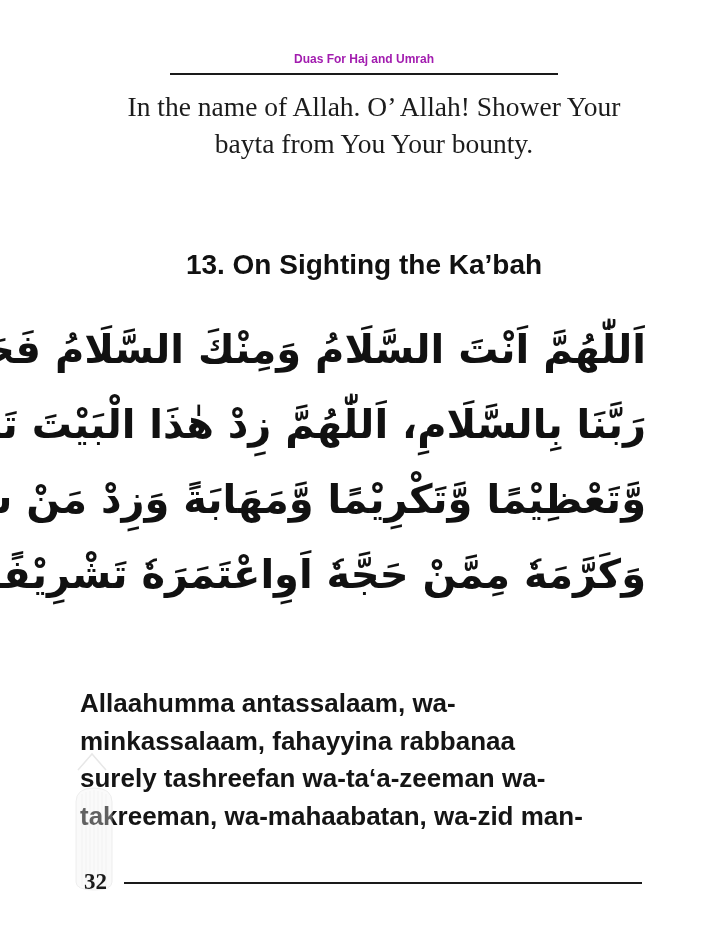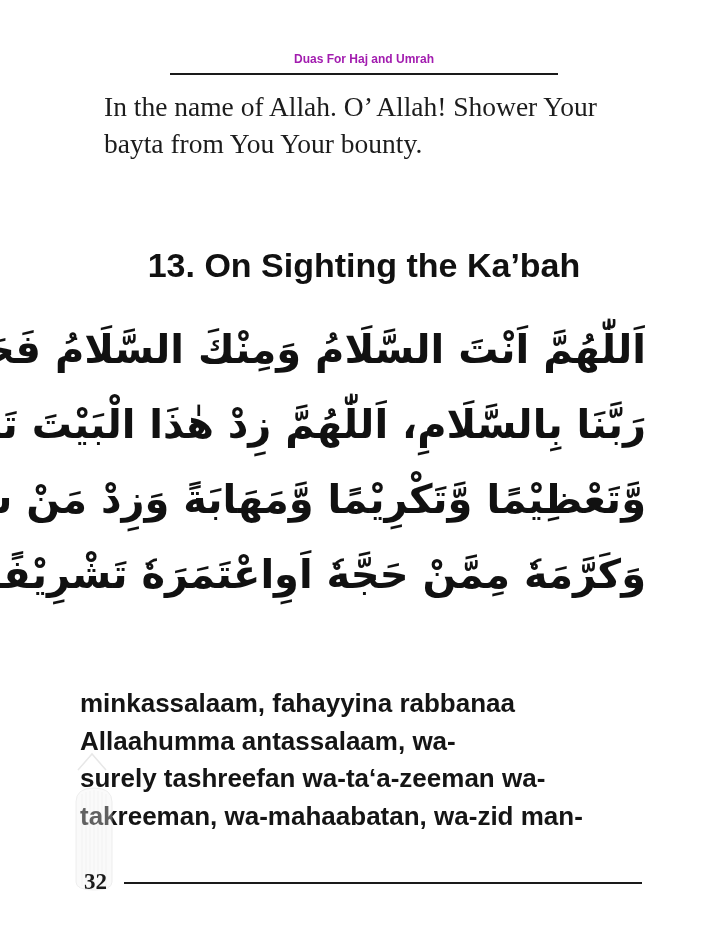--- a/index.html
+++ b/index.html
@@ -12,26 +12,26 @@
     left: 170px; width: 388px; top: 48px; text-align: center;
     font-family: "Liberation Sans", "DejaVu Sans", sans-serif; font-weight: bold;
     font-size: 12px; line-height: 22px; color: #a21caf;
   }
   #header-rule { left: 170px; width: 388px; top: 73px; height: 2px; background: #1a1a1a; }
   #intro {
     left: 104px; top: 88px; width: 540px;
     font-family: "Liberation Serif", "DejaVu Serif", serif; font-size: 27.5px; line-height: 37px;
     color: #1c1c1c;
   }
-  .intro-line { display: block; white-space: nowrap; }
+  .intro-line { display: block; white-space: nowrap; text-align: center; }
   .honorific { font-family: "DejaVu Sans", sans-serif; font-size: 15px; color: #555; vertical-align: 3px; }
   #heading {
     left: 0; width: 728px; top: 244px; text-align: center;
     font-family: "Liberation Sans", "DejaVu Sans", sans-serif; font-weight: bold;
-    font-size: 34px; line-height: 42px; color: #111;
+    font-size: 28px; line-height: 42px; color: #111;
   }
   #arabic {
     left: 78px; width: 568px; top: 312px; direction: rtl;
     font-family: "DejaVu Sans", sans-serif; font-weight: bold;
     font-size: 40px; line-height: 75px; color: #111;
   }
   .ar-line { display: block; white-space: nowrap; text-align: justify; text-align-last: justify; }
   .ar-line.last { text-align-last: right; }
   #translit {
     left: 80px; top: 685px; width: 580px;
@@ -62,22 +62,22 @@
 <div class="abs" id="heading">13. On Sighting the Ka’bah</div>
 
 <div class="abs" id="arabic" lang="ar">
   <span class="ar-line">اَللّٰهُمَّ اَنْتَ السَّلَامُ وَمِنْكَ السَّلَامُ فَحَيِّنَا</span>
   <span class="ar-line">رَبَّنَا بِالسَّلَامِ، اَللّٰهُمَّ زِدْ هٰذَا الْبَيْتَ تَشْرِيْفًا</span>
   <span class="ar-line">وَّتَعْظِيْمًا وَّتَكْرِيْمًا وَّمَهَابَةً وَزِدْ مَنْ شَرَّفَهٗ</span>
   <span class="ar-line">وَكَرَّمَهٗ مِمَّنْ حَجَّهٗ اَوِاعْتَمَرَهٗ تَشْرِيْفًا وَّتَعْظِيْمًا</span>
 </div>
 
 <div class="abs" id="translit">
+  <span class="tr-line">Allaahumma antassalaam, wa-</span>
   <span class="tr-line">minkassalaam, fahayyina rabbanaa</span>
-  <span class="tr-line">Allaahumma antassalaam, wa-</span>
   <span class="tr-line">surely tashreefan wa-ta‘a-zeeman wa-</span>
   <span class="tr-line">takreeman, wa-mahaabatan, wa-zid man-</span>
 </div>
 
 <svg class="abs" id="ghost-mark" viewBox="0 0 44 150">
   <polyline points="6,28 20,12 34,28" fill="none" stroke="#bbb" stroke-width="1.5"></polyline>
   <path d="M4,60 Q4,46 22,46 Q40,46 40,60 L40,140 Q40,148 22,148 Q4,148 4,140 Z" fill="#f2f2f2" stroke="#ccc" stroke-width="1"></path>
   <g stroke="#dedede" stroke-width="1">
     <line x1="10" y1="52" x2="10" y2="144"></line>
       <line x1="14" y1="50" x2="14" y2="146"></line>

